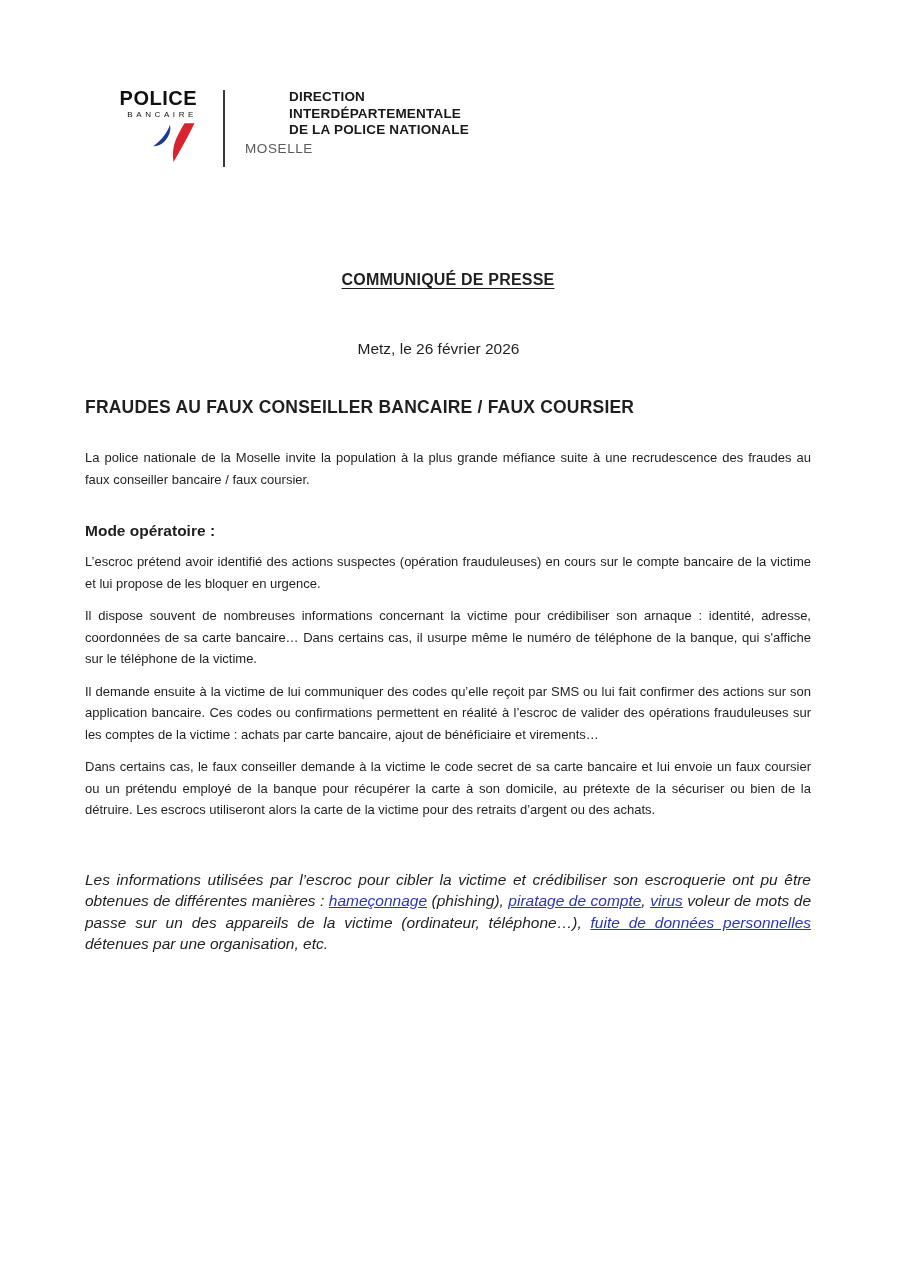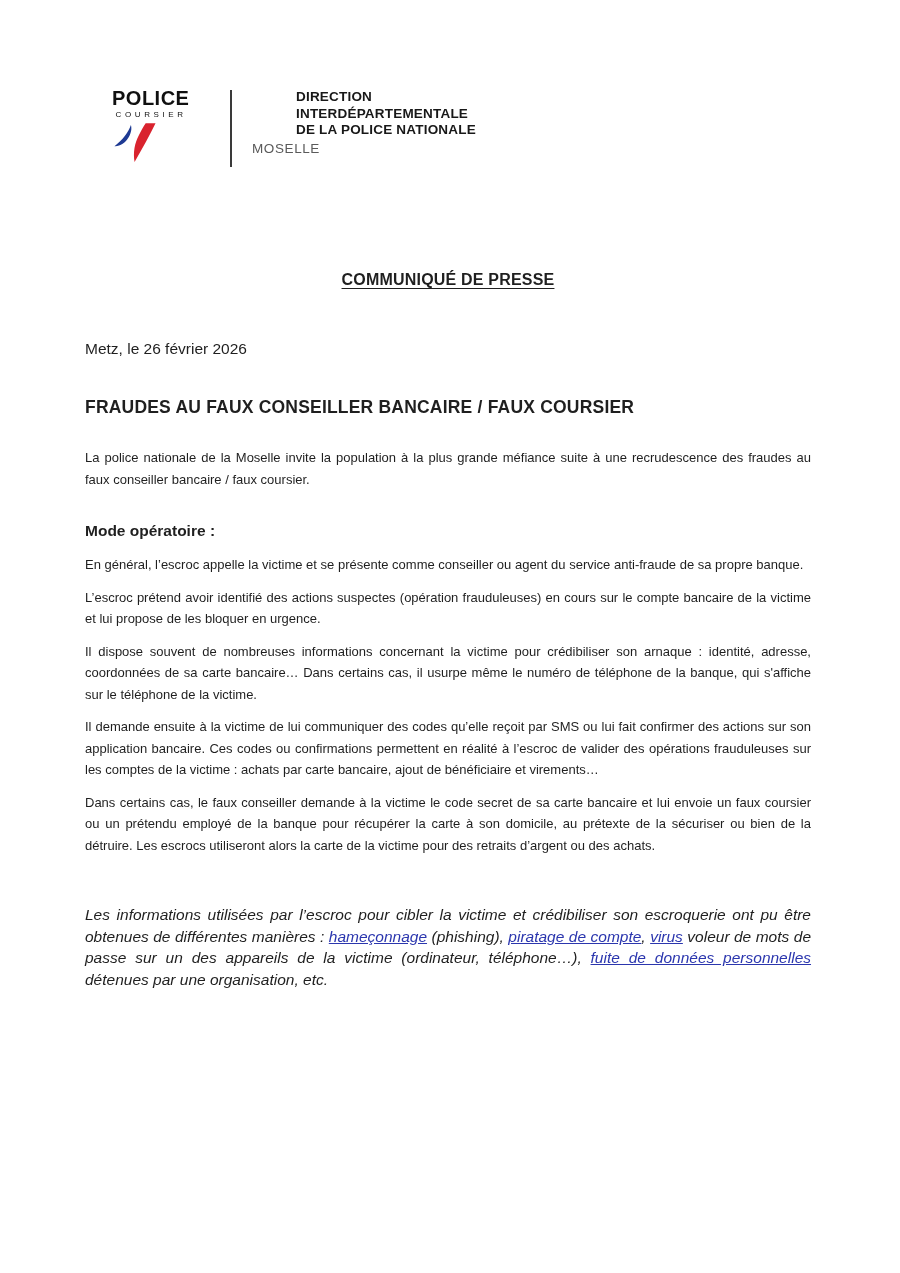--- a/index.html
+++ b/index.html
@@ -18,21 +18,21 @@
     font-family: "Liberation Sans", sans-serif;
     color: var(--text);
     overflow: hidden;
   }
 
   
   .header {
     position: absolute; top: 88px; left: 105px;
     display: flex; align-items: flex-start;
   }
-  .logo { width: 92px; text-align: left; margin-left: 7px; }
+  .logo { width: 92px; text-align: right; }
   .logo-title {
     font-weight: 900; font-size: 20px; line-height: 20px;
     letter-spacing: 0.5px; color: #101010;
   }
   .logo-subtitle {
     font-size: 8px; line-height: 10px; margin-top: 2px;
     letter-spacing: 3.6px; text-indent: 3.6px; color: #101010;
   }
   .flag-icon { display: inline-block; margin-top: 3px; }
   .header-divider {
@@ -52,21 +52,21 @@
   
   .main { position: absolute; left: 85px; top: 0; width: 726px; }
   .title {
     margin: 271px 0 0 0;
     text-align: center; font-weight: bold; font-size: 16px;
     text-decoration: underline; text-underline-offset: 3px;
     letter-spacing: 0.2px;
   }
   .dateline {
     margin-top: 51px; padding-right: 19px;
-    text-align: left; font-size: 15.5px;
+    text-align: center; font-size: 15.5px;
   }
   .doc-heading {
     margin-top: 39px;
     font-size: 17.5px; font-weight: bold; letter-spacing: 0.2px;
   }
   p.para {
     margin: 11px 0 0 0;
     font-size: 13px; line-height: 21.5px;
     text-align: justify;
   }
@@ -83,21 +83,21 @@
     font-style: italic; text-align: justify;
   }
   .note-link { color: var(--link); text-decoration: underline; }
 </style>
 </head>
 <body>
 
 <header class="header">
   <div class="logo">
     <div class="logo-title">POLICE</div>
-    <div class="logo-subtitle">COURSIER</div>
+    <div class="logo-subtitle">BANCAIRE</div>
     <span class="flag-icon">
       <svg width="46" height="40" viewBox="0 0 56 48" aria-hidden="true">
         <path style="fill:var(--flag-blue)" d="M23 2 C20 11 13 20 3 28 C6 28.4 10 27 13 25 C19 21 22.5 14.5 23.5 8 C23.7 5.5 23.5 3.5 23 2 Z"></path>
         <path style="fill:var(--flag-red)" d="M41 0 L53 0 C46 14 37.5 30 27.5 47 C25.5 36 27.5 24 33 14 C35.2 9.5 38 4.2 41 0 Z"></path>
       </svg>
     </span>
   </div>
   <div class="header-divider"></div>
   <div class="org">
     <div class="org-line">DIRECTION</div>
@@ -109,20 +109,19 @@
 
 <main class="main">
   <div class="title">COMMUNIQUÉ DE PRESSE</div>
   <div class="dateline">Metz, le 26 février 2026</div>
   <h1 class="doc-heading" style="margin-bottom:0">FRAUDES AU FAUX CONSEILLER BANCAIRE / FAUX COURSIER</h1>
 
   <p class="para first">La police nationale de la Moselle invite la population à la plus grande méfiance suite à une recrudescence des fraudes au faux conseiller bancaire / faux coursier.</p>
 
   <div class="section-title">Mode opératoire :</div>
 
-  <p class="para after-section">En général, l’escroc appelle la victime et se présente comme conseiller ou agent du service anti-fraude de sa propre banque.</p>
   <p class="para">L’escroc prétend avoir identifié des actions suspectes (opération frauduleuses) en cours sur le compte bancaire de la victime et lui propose de les bloquer en urgence.</p>
   <p class="para">Il dispose souvent de nombreuses informations concernant la victime pour crédibiliser son arnaque : identité, adresse, coordonnées de sa carte bancaire… Dans certains cas, il usurpe même le numéro de téléphone de la banque, qui s'affiche sur le téléphone de la victime.</p>
   <p class="para">Il demande ensuite à la victime de lui communiquer des codes qu’elle reçoit par SMS ou lui fait confirmer des actions sur son application bancaire. Ces codes ou confirmations permettent en réalité à l’escroc de valider des opérations frauduleuses sur les comptes de la victime : achats par carte bancaire, ajout de bénéficiaire et virements…</p>
   <p class="para">Dans certains cas, le faux conseiller demande à la victime le code secret de sa carte bancaire et lui envoie un faux coursier ou un prétendu employé de la banque pour récupérer la carte à son domicile, au prétexte de la sécuriser ou bien de la détruire. Les escrocs utiliseront alors la carte de la victime pour des retraits d’argent ou des achats.</p>
 
   <p class="final-note"><span>Les informations utilisées par l’escroc pour cibler la victime et crédibiliser son escroquerie ont pu être obtenues de différentes manières : </span><a href="#" class="note-link">hameçonnage</a><span> (phishing), </span><a href="#" class="note-link">piratage de compte</a><span>, </span><a href="#" class="note-link">virus</a><span> voleur de mots de passe sur un des appareils de la victime (ordinateur, téléphone…), </span><a href="#" class="note-link">fuite de données personnelles</a><span> détenues par une organisation, etc.</span></p>
 </main>
 
 </body></html>

